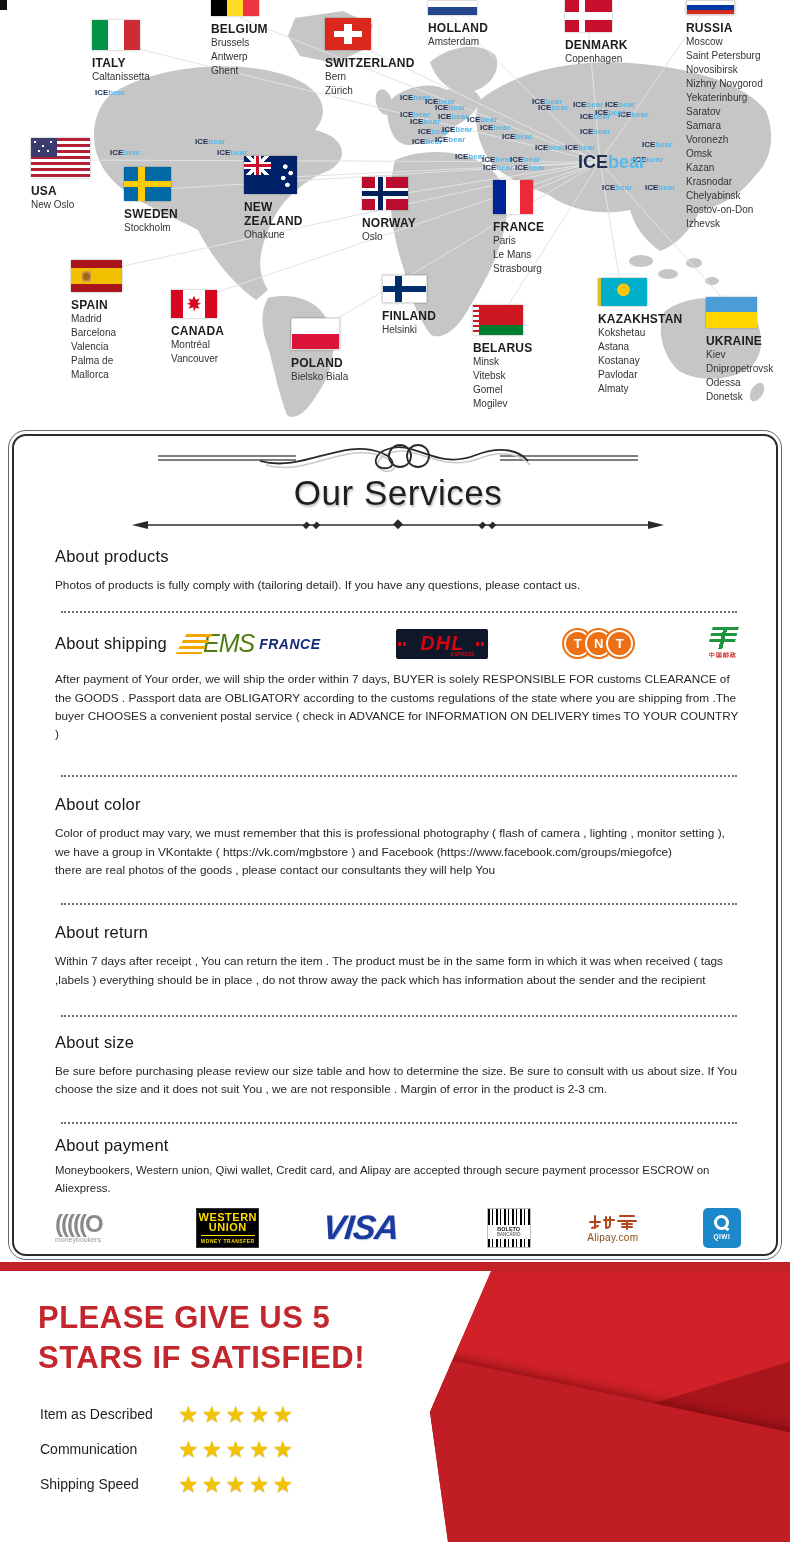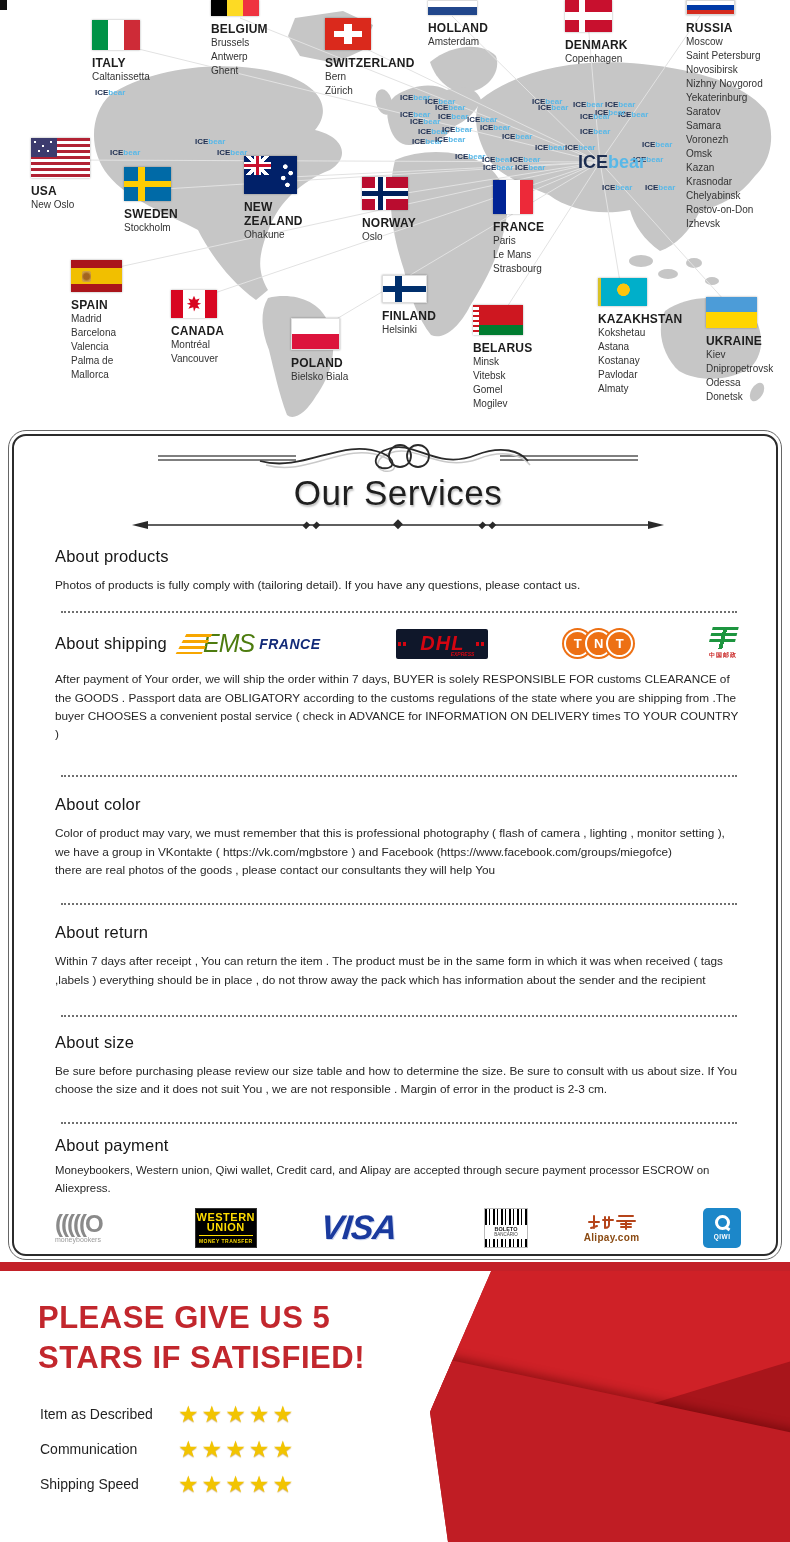--- a/index.html
+++ b/index.html
@@ -121,21 +121,21 @@
   #mb-label { font-size:7px; color:#9a9a9a; margin-top:1px; }
   #wu-logo { width:66px; height:40px; background:#000; display:flex; flex-direction:column; justify-content:center; align-items:center; margin-left:38px; border:1px solid #333; }
   .wu-line { color:#FFDD00; font-weight:bold; font-size:11px; letter-spacing:.5px; line-height:10px; }
   #wu-sub { margin-top:3px; border-top:1px solid #FFDD00; color:#FFDD00; font-size:5px; font-weight:bold; padding-top:2px; letter-spacing:.5px; }
   #visa-logo { font-style:italic; font-weight:bold; font-size:34px; color:#1a3a9e; letter-spacing:-1px; margin-left:64px; transform:skewX(-6deg); text-shadow:1px 1px 0 #cdd6ee; }
   #boleto-logo { width:46px; height:40px; margin-left:88px; display:flex; flex-direction:column; align-items:stretch; border:1px solid #bbb; }
   .barcode { flex:1; background:repeating-linear-gradient(90deg,#000 0 2px,#fff 2px 4px,#000 4px 5px,#fff 5px 8px); }
   #boleto-mid { font-size:5.5px; font-weight:bold; text-align:center; line-height:6px; padding:1px 0; }
   #boleto-mid span { display:block; font-weight:normal; font-size:4.5px; color:#444; }
   #alipay-logo { margin-left:56px; display:flex; flex-direction:column; align-items:center; }
-  #alipay-label { font-size:10px; color:#8a4a12; margin-top:1px; letter-spacing:.3px;font-weight:bold; }
+  #alipay-label { font-size:10px; color:#8a4a12; margin-top:1px; letter-spacing:.3px; }
   #qiwi-logo { width:40px; height:40px; background:#1c87c9; border-radius:5px; margin-left:64px;
       display:flex; flex-direction:column; align-items:center; justify-content:center; }
   #qiwi-q { width:15px; height:15px; border:3px solid #fff; border-radius:50%; position:relative; }
   #qiwi-q::after{content:"";position:absolute;right:-3px;bottom:-3px;width:5px;height:3px;background:#fff;transform:rotate(35deg);}
   #qiwi-label { color:#fff; font-size:6.5px; font-weight:bold; margin-top:3px; letter-spacing:.5px; }
   
   #feedback { position:absolute; left:0; top:1262px; width:790px; height:280px; background:#fff; }
   #fb-topstrip { position:absolute; left:0; top:0; width:100%; height:9px; background:#c32128; }
   #fb-heading { position:absolute; left:38px; top:36px; font-size:31px; font-weight:bold; color:#c2272d; line-height:1.28; letter-spacing:.5px; }
   #fb-ratings { position:absolute; left:40px; top:140px; }

